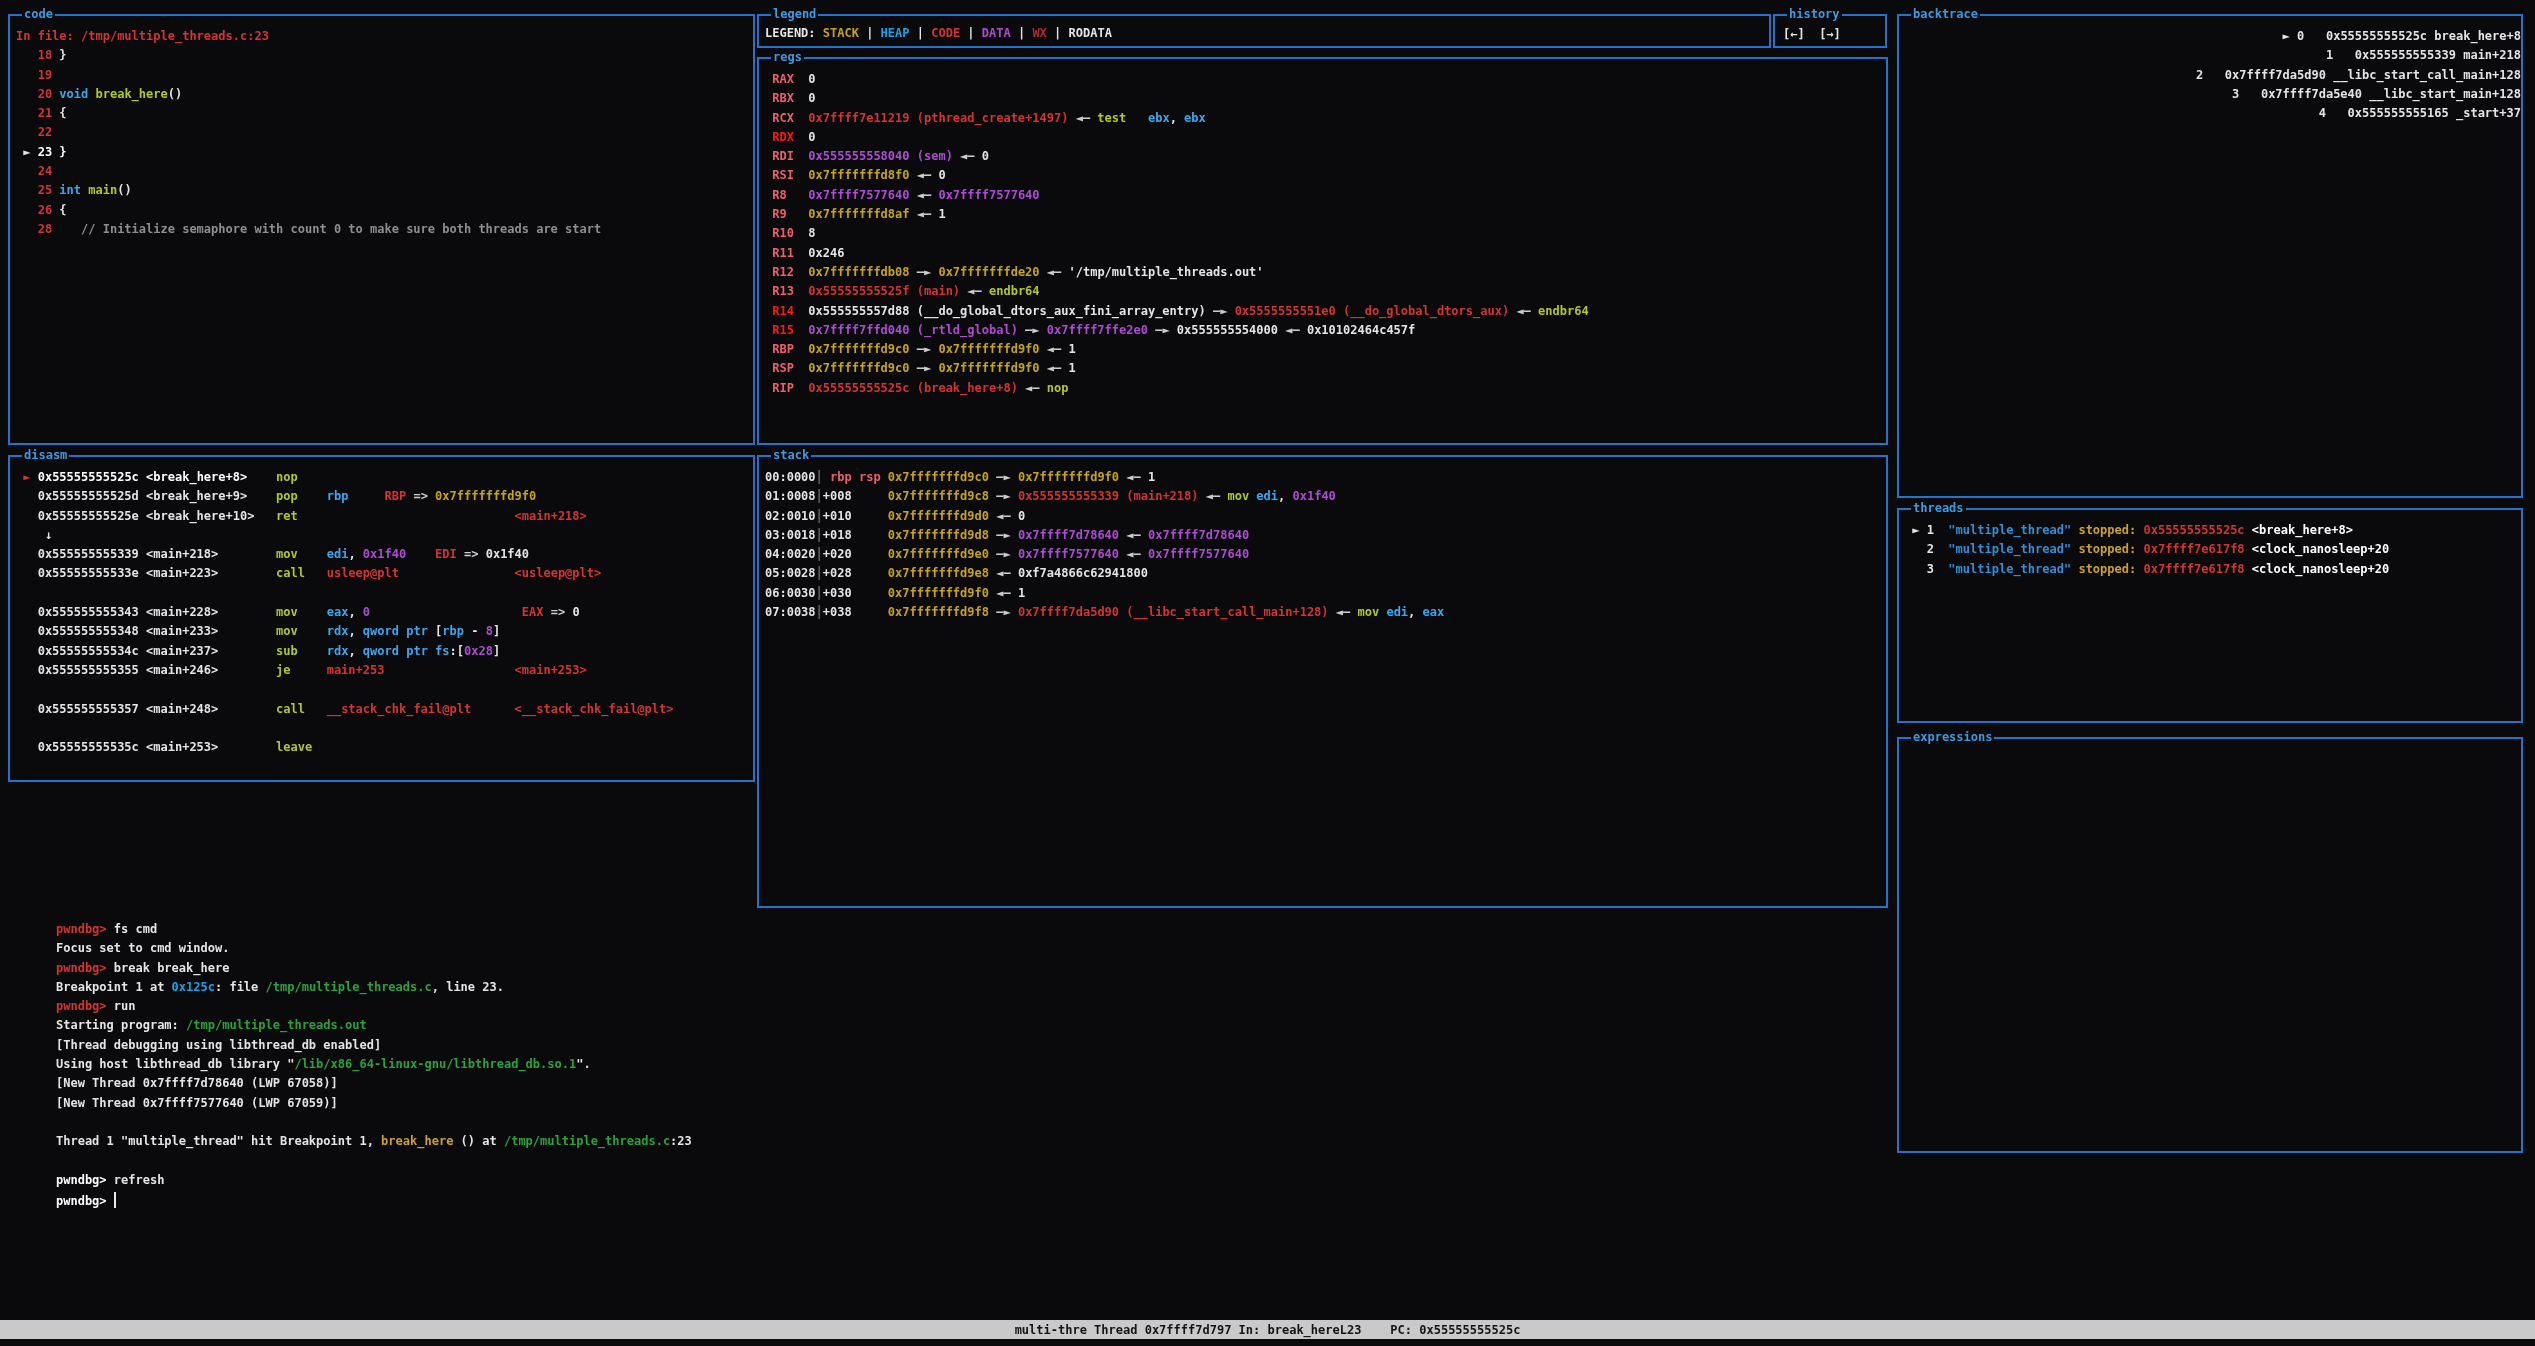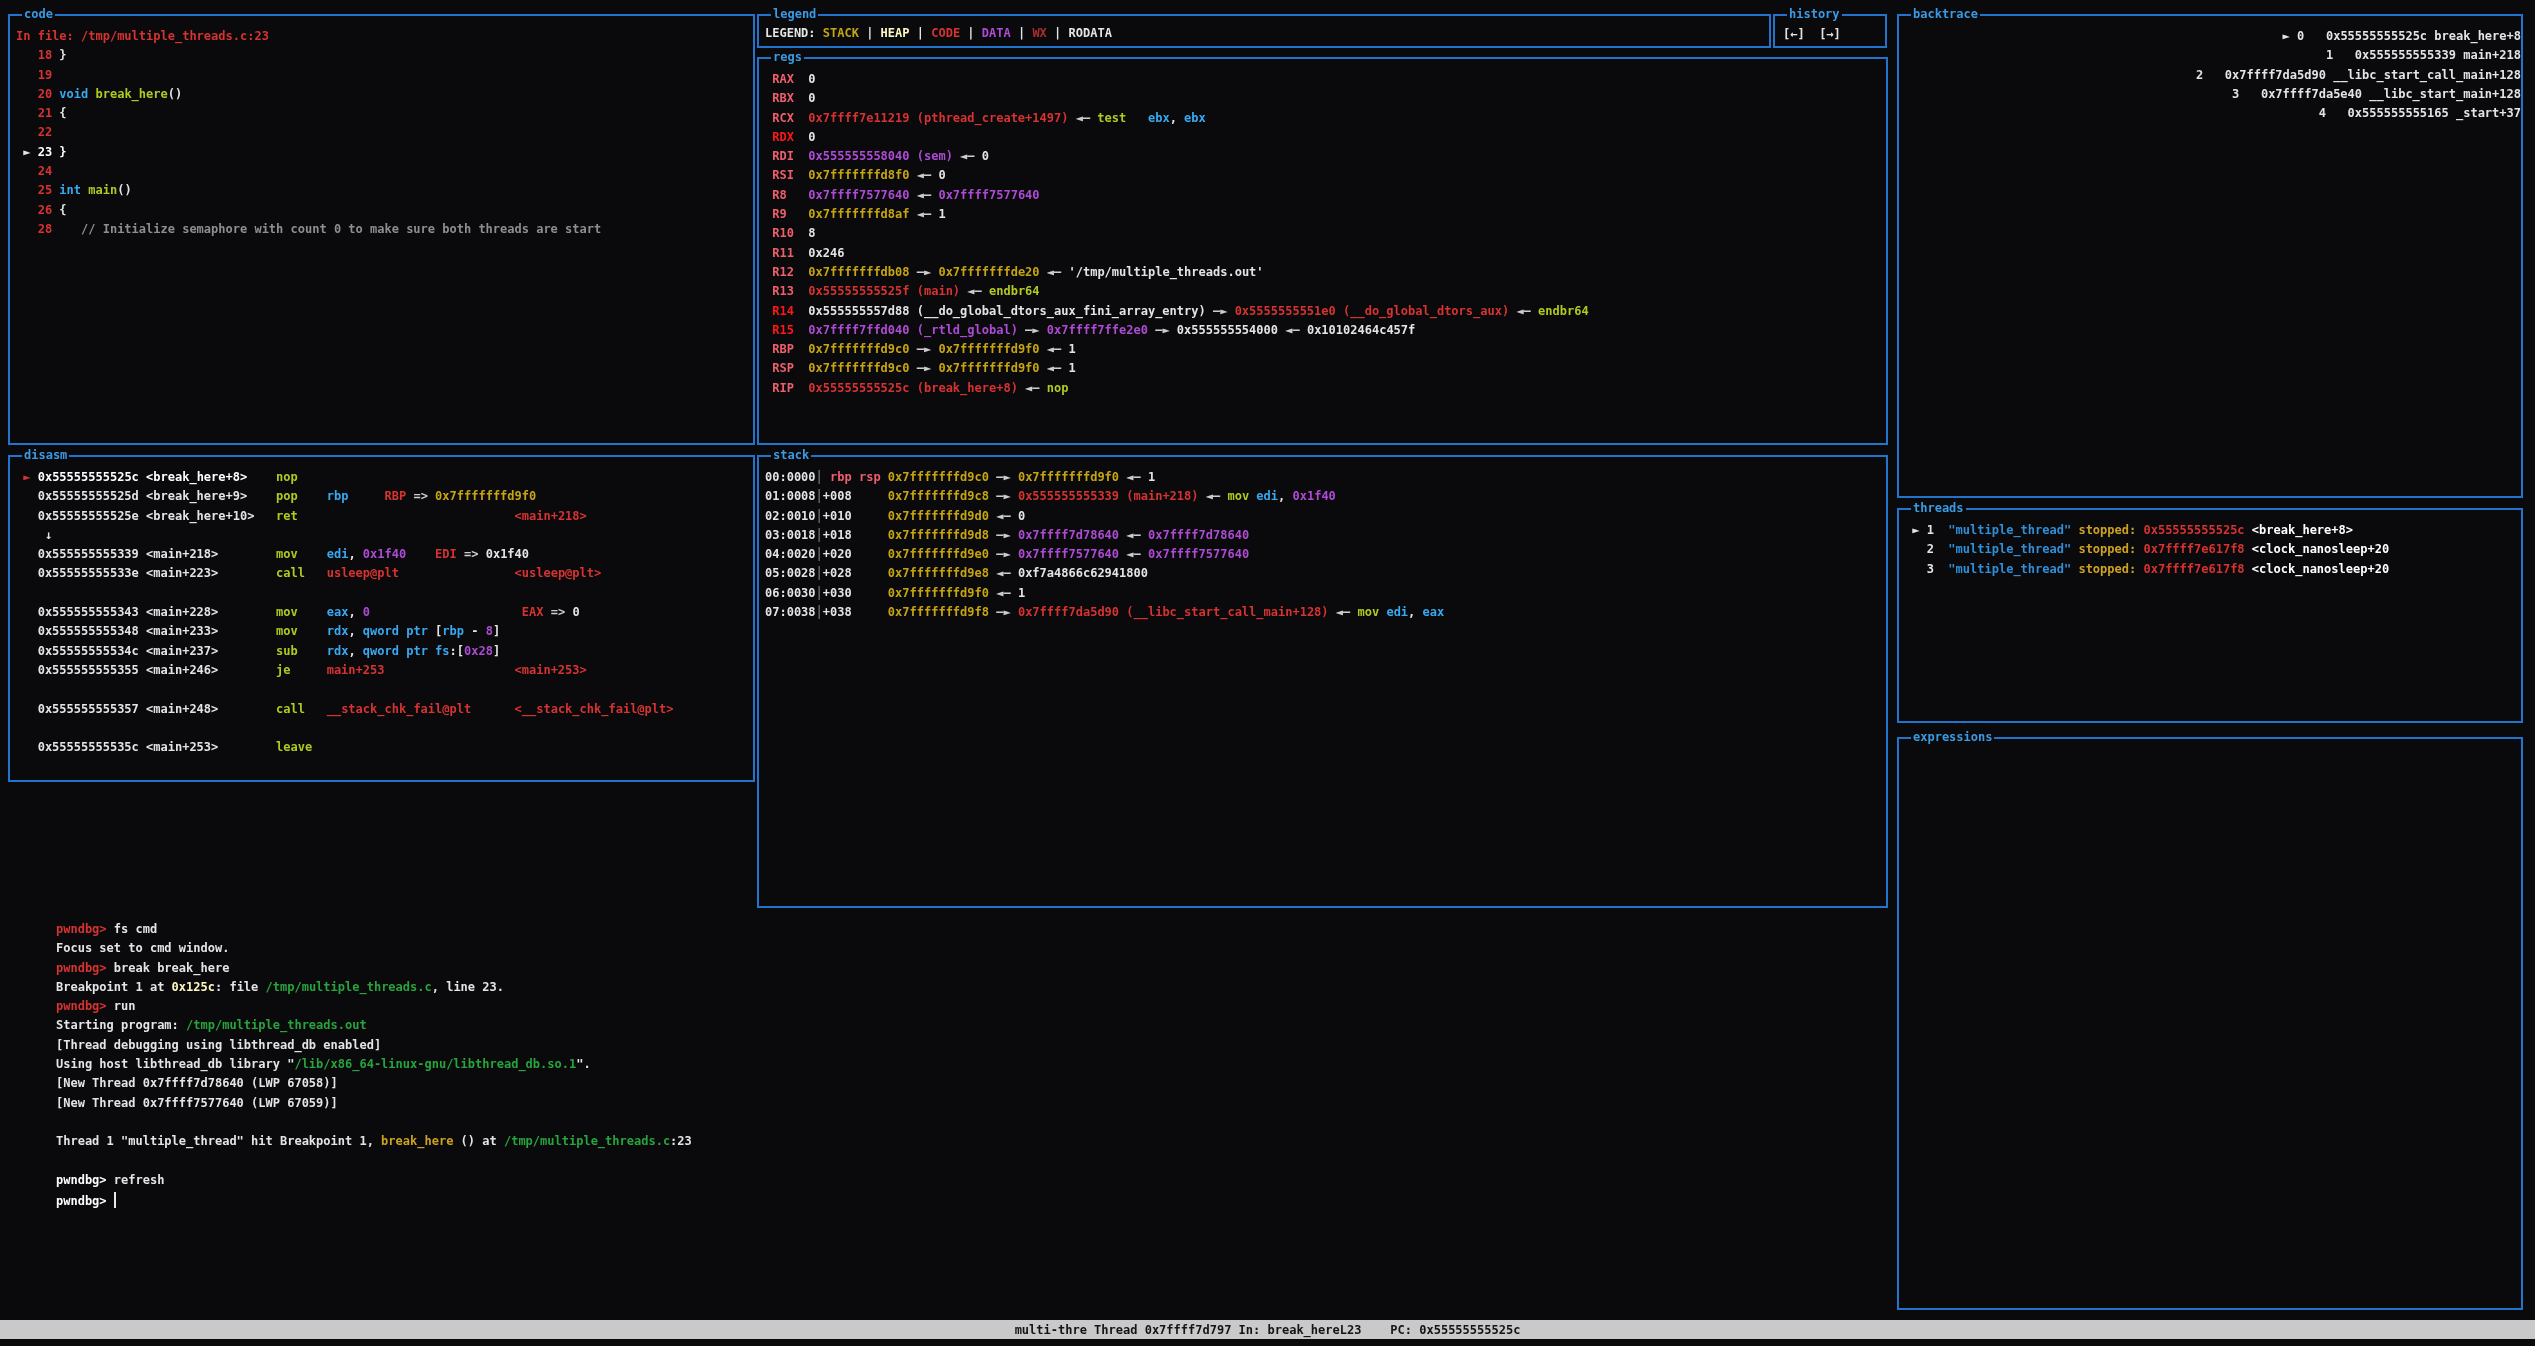--- a/index.html
+++ b/index.html
@@ -8,21 +8,21 @@
   .panel{position:absolute;border:2px solid #2273cb;box-sizing:border-box;background:#0a0a0c;}
   .ptitle{position:absolute;top:-11px;left:12px;background:#0a0a0c;color:#3a9be4;padding:0 2px;line-height:19px;}
   .lines{padding:13px 0 0 6px;overflow:hidden;height:100%;box-sizing:border-box;}
   .ln{white-space:pre;height:19.3px;overflow:hidden;}
   .console{position:absolute;left:10px;top:922px;width:1700px;margin-left:46px;}
   .statusbar{position:absolute;left:0;top:1320px;width:2535px;height:19px;background:#c9c9c9;color:#141414;
              display:flex;justify-content:center;align-items:center;padding:0 8px;box-sizing:border-box;white-space:pre;}
   .c-w{color:#e4e4e4}.c-hw{color:#ffffff}.c-g{color:#cccccc}.c-dg{color:#8e8e8e}
   .c-red{color:#d63331}.c-pink{color:#ef5f6b}.c-bred{color:#fe1717}
   .c-yel{color:#c7a512}.c-pur{color:#ae4bd5}.c-cyn{color:#38a9f0}
-  .c-grn{color:#b2c91f}.c-cgrn{color:#27a43b}.c-blu{color:#fef9c3}
+  .c-grn{color:#b2c91f}.c-cgrn{color:#27a43b}.c-blu{color:#0ea5e9}
   .c-gold{color:#cda222}.c-tblu{color:#2f8fd8}.c-wx{color:#ad2d2d}
   .c-cursor{display:inline-block;width:2px;height:16px;background:#e8e8e8;vertical-align:text-bottom;}
   .histbtns{padding:11px 0 0 8px;color:#e4e4e4;white-space:pre;}
   .histbtns span{cursor:default;}
 </style>
 </head>
 <body>
 
 <div class="screen">
 
@@ -126,21 +126,21 @@
 
   <div class="panel" style="left:1897px;top:508px;width:626px;height:215px;">
     <span class="ptitle">threads</span>
     <div class="lines">
         <div class="ln"><span class="c-w"> ► 1  </span><span class="c-tblu">"multiple_thread"</span><span class="c-w"> </span><span class="c-gold">stopped:</span><span class="c-w"> </span><span class="c-red">0x55555555525c</span><span class="c-w"> </span><span class="c-hw">&lt;break_here+8&gt;</span></div>
         <div class="ln"><span class="c-w">   2  </span><span class="c-tblu">"multiple_thread"</span><span class="c-w"> </span><span class="c-gold">stopped:</span><span class="c-w"> </span><span class="c-red">0x7ffff7e617f8</span><span class="c-w"> </span><span class="c-hw">&lt;clock_nanosleep+20</span></div>
         <div class="ln"><span class="c-w">   3  </span><span class="c-tblu">"multiple_thread"</span><span class="c-w"> </span><span class="c-gold">stopped:</span><span class="c-w"> </span><span class="c-red">0x7ffff7e617f8</span><span class="c-w"> </span><span class="c-hw">&lt;clock_nanosleep+20</span></div>
       </div>
   </div>
 
-  <div class="panel" style="left:1897px;top:737px;width:626px;height:573px;">
+  <div class="panel" style="left:1897px;top:737px;width:626px;height:416px;">
     <span class="ptitle">expressions</span>
     <div class="lines"></div>
   </div>
 
   <div class="console">
       <div class="ln"><span class="c-red">pwndbg&gt; </span><span class="c-w">fs cmd</span></div>
       <div class="ln"><span class="c-w">Focus set to cmd window.</span></div>
       <div class="ln"><span class="c-red">pwndbg&gt; </span><span class="c-w">break break_here</span></div>
       <div class="ln"><span class="c-w">Breakpoint 1 at </span><span class="c-blu">0x125c</span><span class="c-w">: file </span><span class="c-cgrn">/tmp/multiple_threads.c</span><span class="c-w">, line 23.</span></div>
       <div class="ln"><span class="c-red">pwndbg&gt; </span><span class="c-w">run</span></div>

